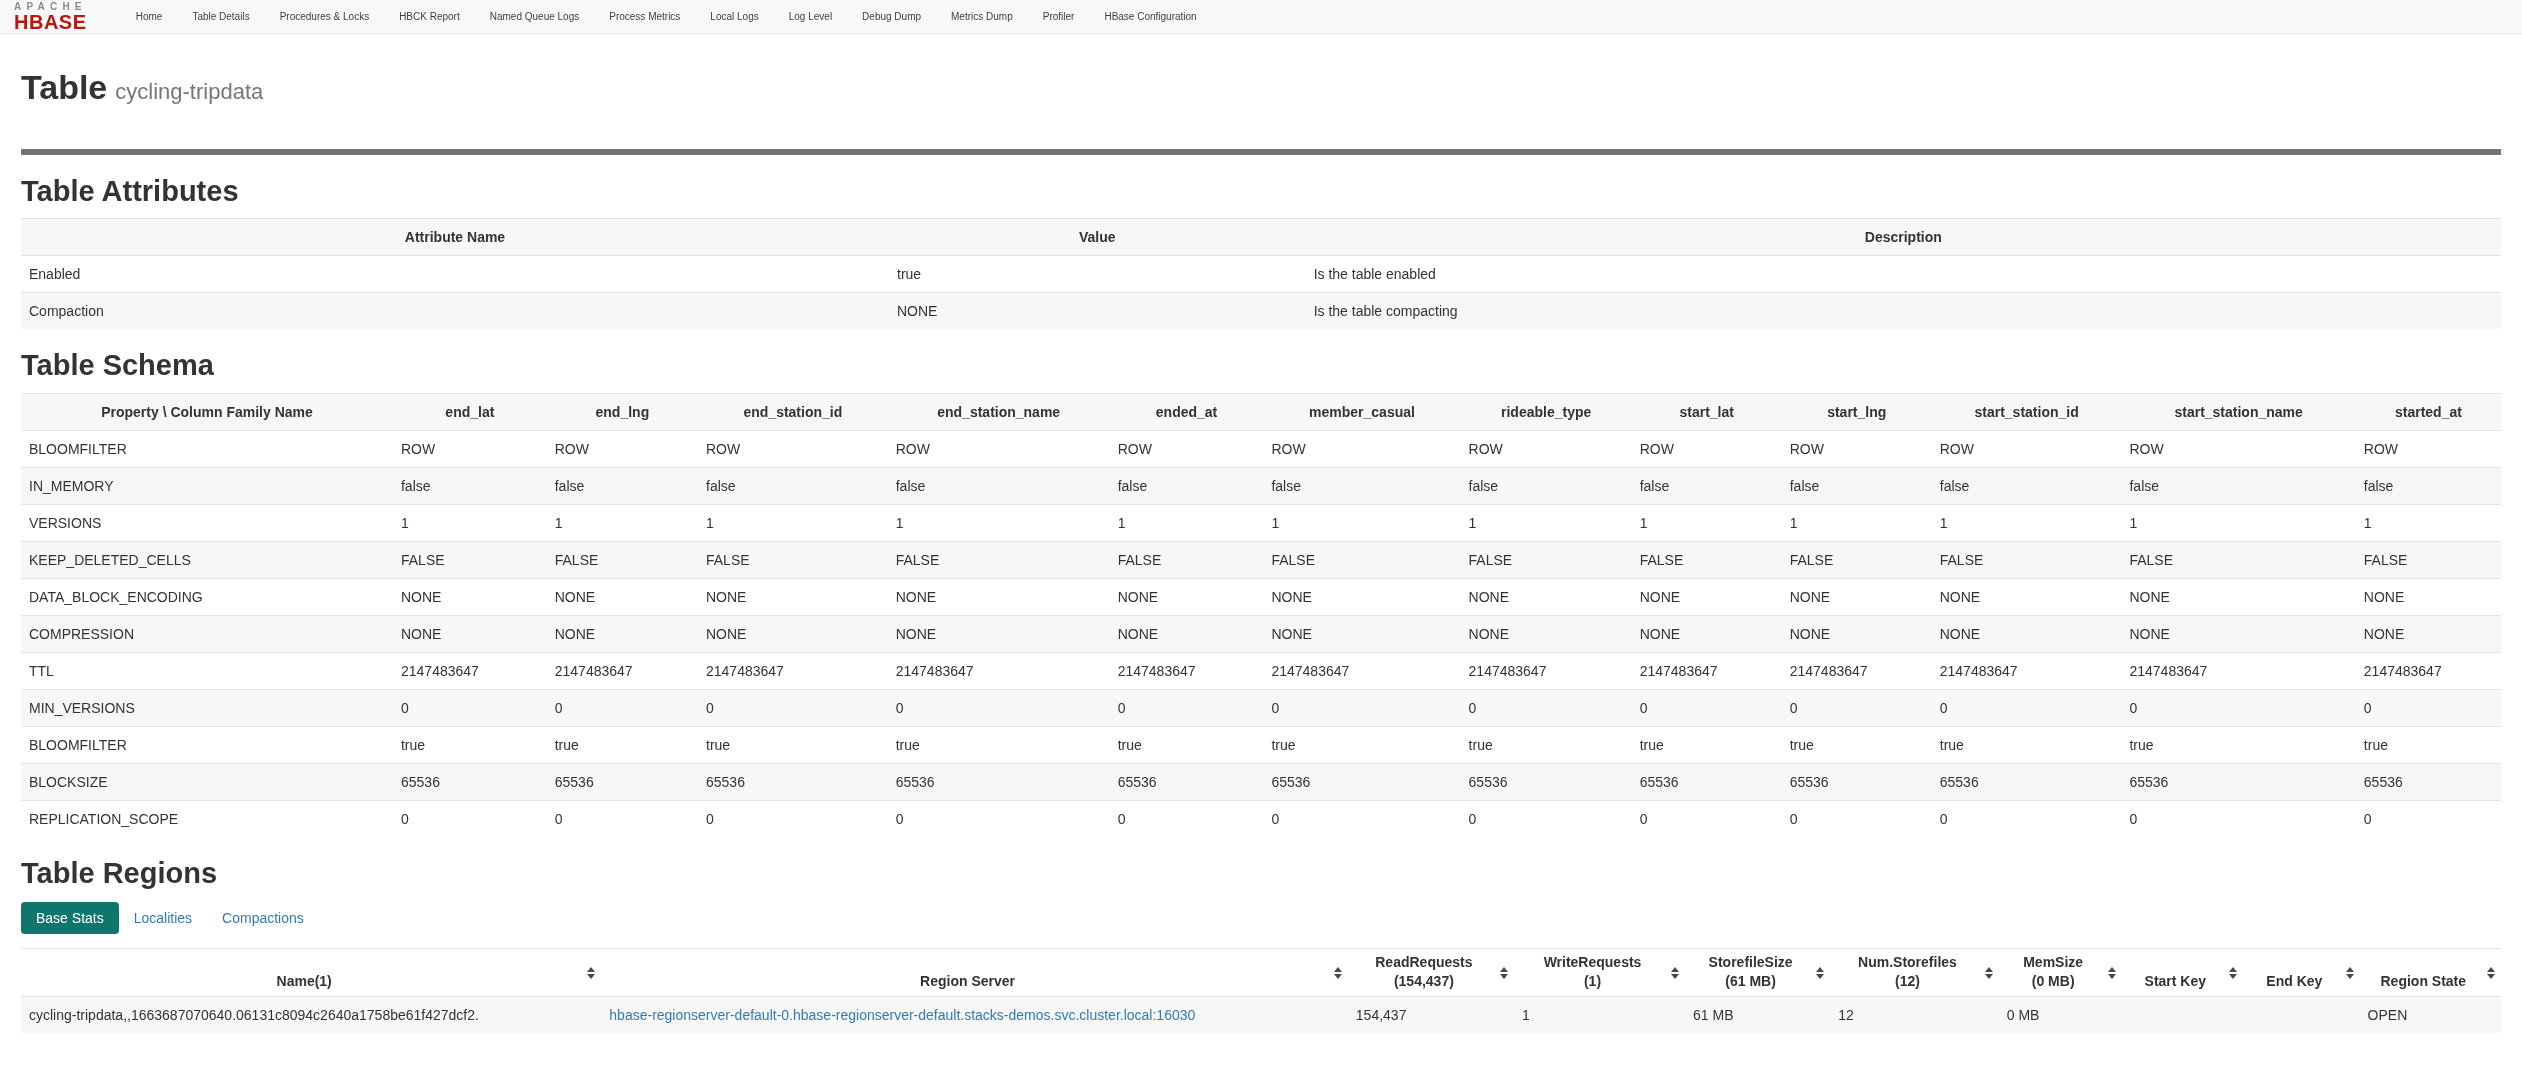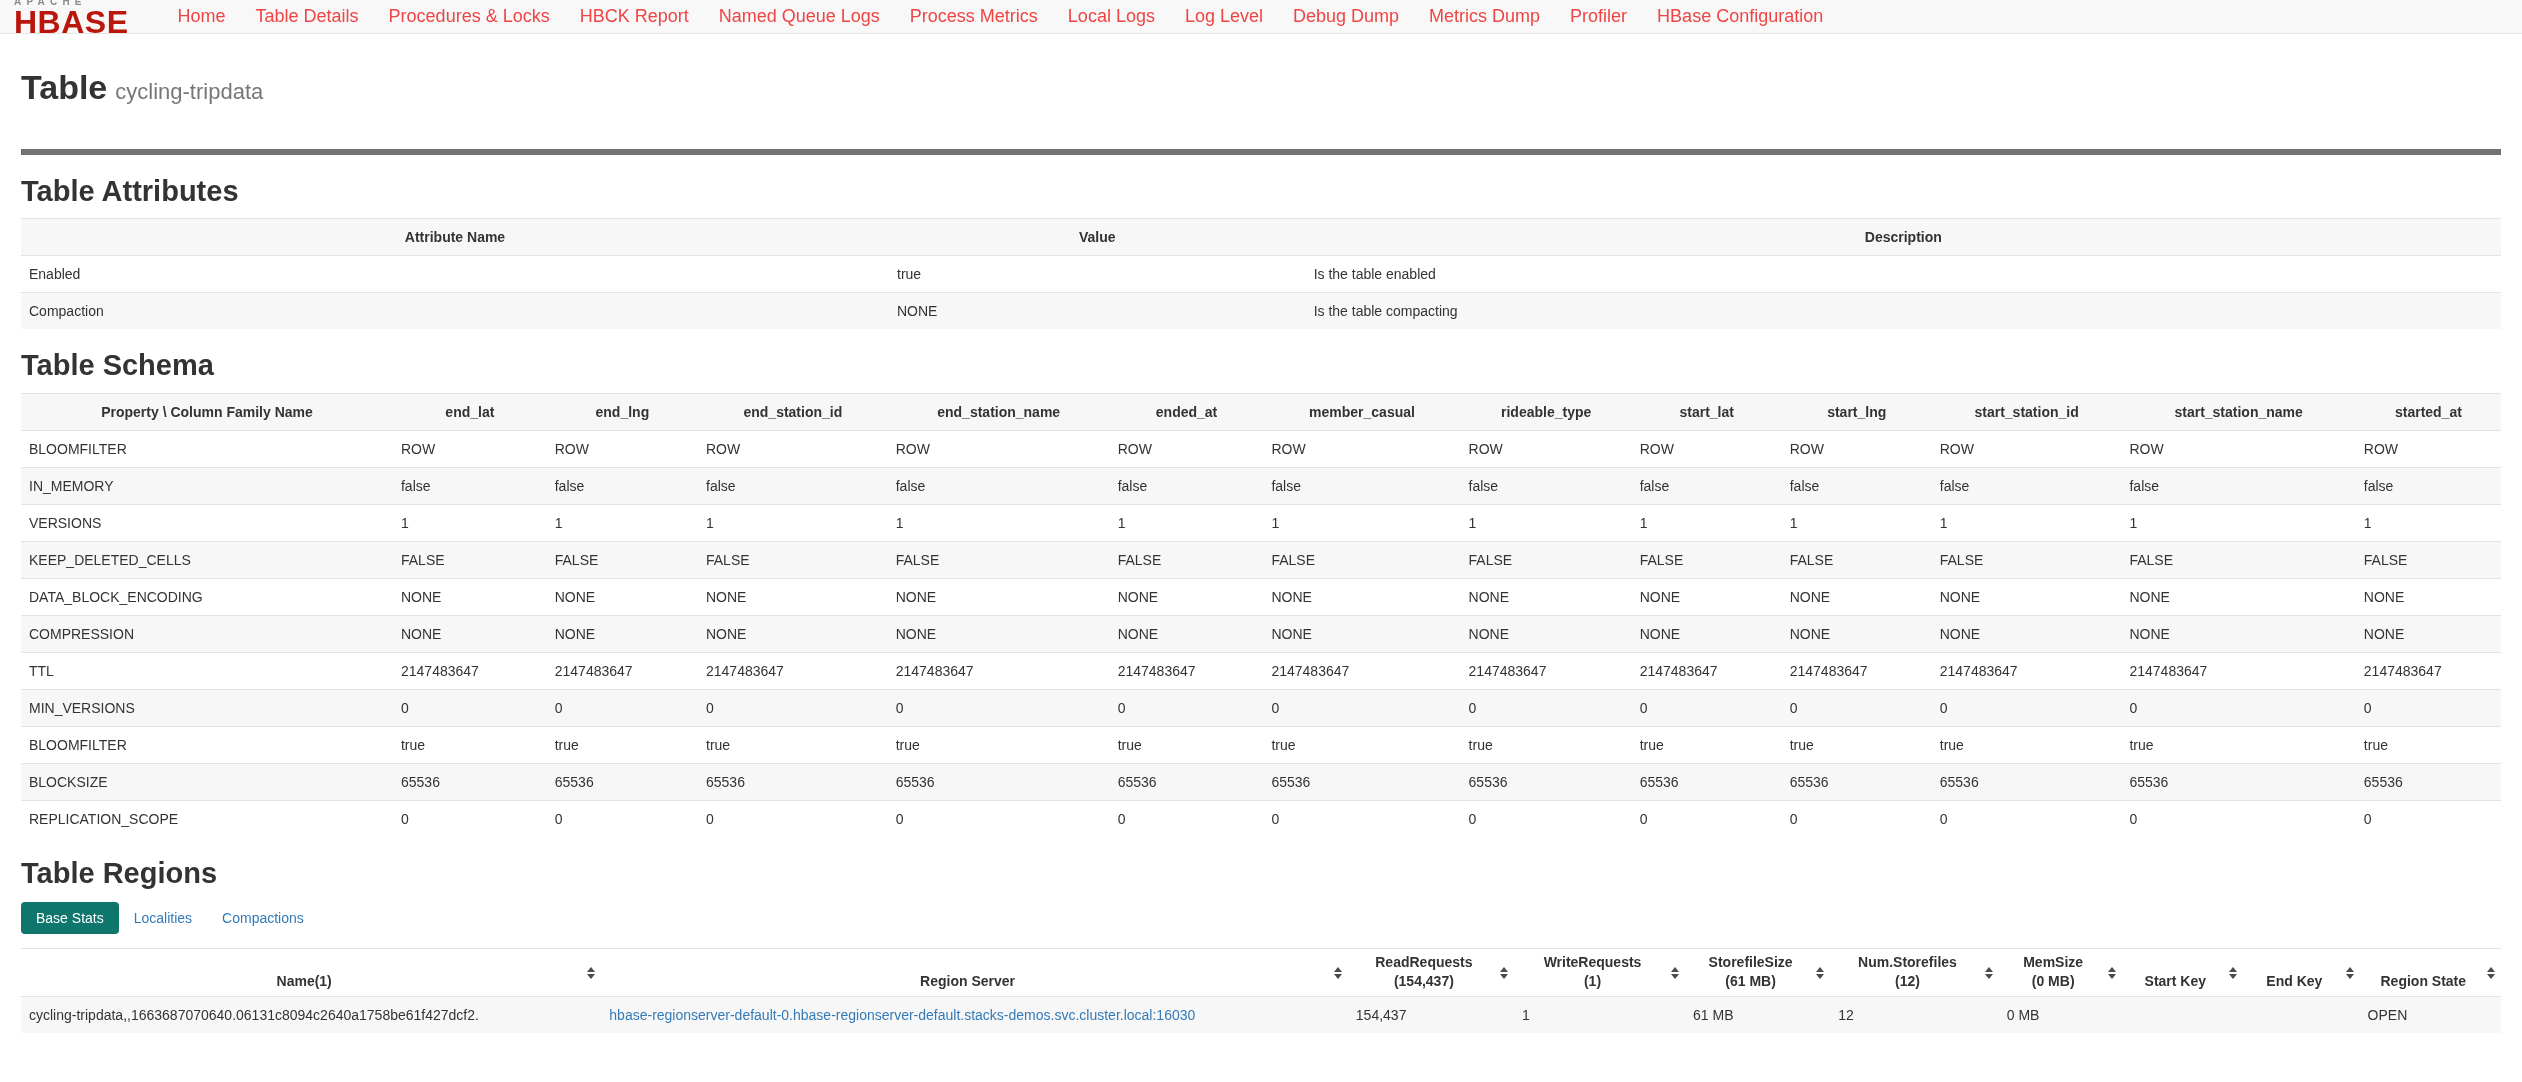--- a/index.html
+++ b/index.html
@@ -19,28 +19,28 @@
   }
   .brand {
     display: flex; flex-direction: column; justify-content: center;
     margin-right: 34px; cursor: pointer; line-height: 1;
   }
   .brand-apache {
     font-size: 10px; font-weight: 700; letter-spacing: 5.2px;
     color: #8b8b8b; margin-bottom: 2px;
   }
   .brand-hbase {
-    font-size: 32px; font-weight: 800; color: #ba160c;
+    font-size: 20px; font-weight: 800; color: #ba160c;
     letter-spacing: 0.5px; line-height: 0.82;
   }
   .nav-list { list-style: none; margin: 0; padding: 0; display: flex; }
   .nav-list li { display: flex; }
   .nav-list a {
     display: flex; align-items: center; padding: 0 15px;
-    color: #ef4444; text-decoration: none; font-size: 18px;
+    color: #404040; text-decoration: none; font-size: 10px;
   }
   
   .content { padding: 0 21px; }
   .page-header { margin: 34px 0 14px; padding-bottom: 42px; border-bottom: 6px solid #737373; }
   h1 { margin: 0; font-size: 34px; line-height: 1.15; font-weight: 700; color: #333; }
   h1 small { font-size: 22px; font-weight: 400; color: #777; margin-left: 8px; }
   h2 { margin: 20px 0 10px; font-size: 29px; line-height: 1.15; font-weight: 700; color: #333; }
   
   .tbl { width: 100%; border-collapse: collapse; table-layout: fixed; }
   .tbl th, .tbl td {

